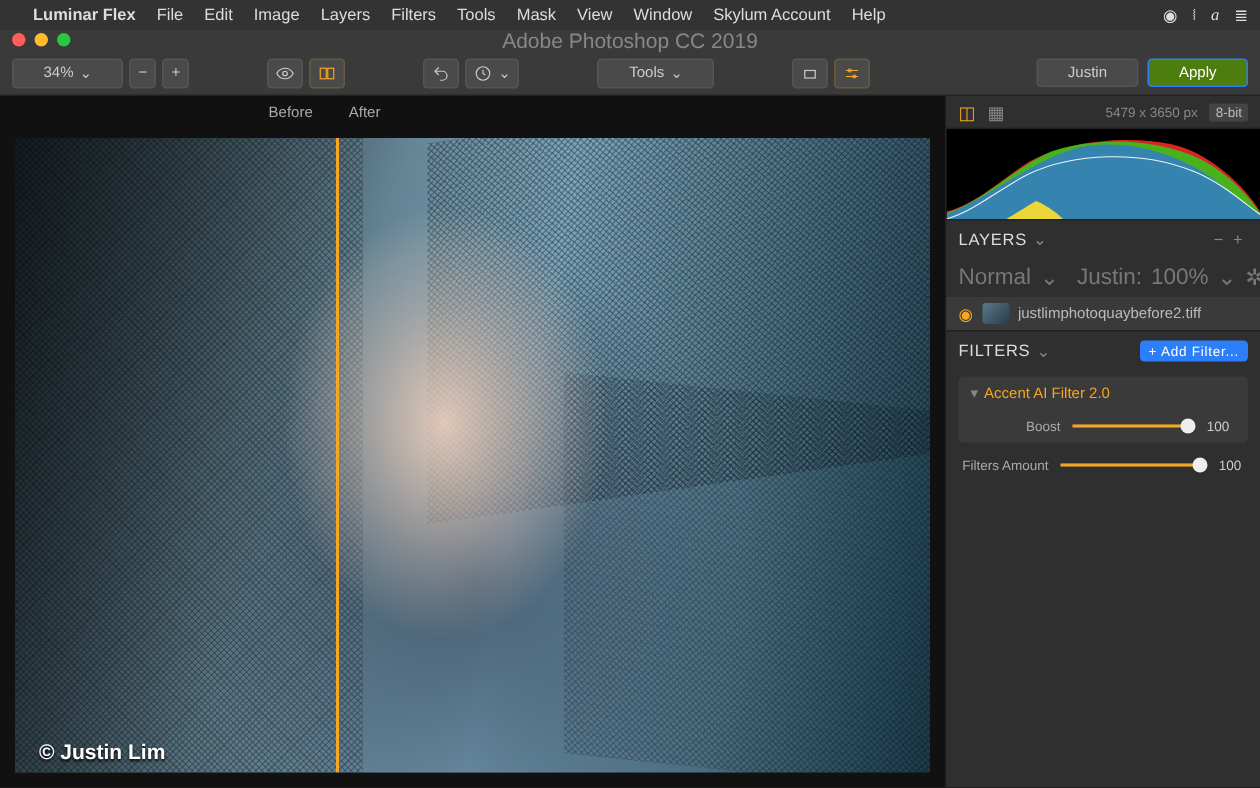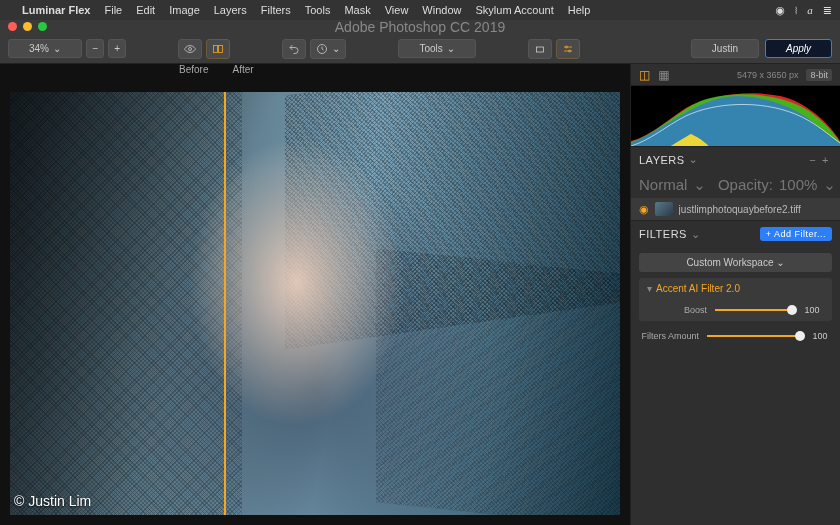--- a/index.html
+++ b/index.html
@@ -10,43 +10,43 @@
   .menubar .spacer { flex: 1; }
   .menubar .right { display: flex; gap: 10px; align-items: center; font-size: 11px; }
   .host-title { height: 14px; background: #3a3a3a; color: #888; font-size: 14px; text-align: center; line-height: 14px; position: relative; }
   .traffic { position: absolute; left: 8px; top: 2px; display: flex; gap: 6px; }
   .traffic span { width: 9px; height: 9px; border-radius: 50%; display: inline-block; }
   .tl-red { background: #ff5f57; } .tl-yel { background: #ffbd2e; } .tl-grn { background: #28c940; }
   .toolbar { height: 30px; background: #3a3a3a; display: flex; align-items: center; padding: 0 8px; gap: 6px; border-bottom: 1px solid #222; }
   .tbtn { background: #4a4a4a; color: #ccc; border: 1px solid #555; border-radius: 3px; padding: 3px 20px; font-size: 10px; display: inline-flex; align-items: center; gap: 4px; cursor: pointer; }
   .tbtn.small { padding: 3px 5px; }
   .tbtn.orange { color: #f5a623; border-color: #6a5a3a; }
-  .tbtn.primary { background: #0f172a; border-color: #2d7ff9; color: #fff; font-style: italic; }
+  .tbtn.primary { background: #4d7c0f; border-color: #2d7ff9; color: #fff; }
   .toolbar .group { display: flex; gap: 4px; }
   .toolbar .gap { width: 40px; }
   .main { display: flex; height: calc(525px - 20px - 14px - 30px); background: #1e1e1e; }
   .viewer { flex: 1; position: relative; background: #111; display: flex; flex-direction: column; }
-  .ba-labels { display: flex; height: 22px; color: #aaa; font-size: 10px; }
+  .ba-labels { display: flex; height: 22px; align-items: center; color: #aaa; font-size: 10px; }
   .ba-labels .before { flex: 0 0 35%; text-align: right; padding-right: 12px; }
   .ba-labels .after { flex: 1; padding-left: 12px; }
   .canvas { flex: 1; margin: 6px 10px 10px 10px; position: relative; background: linear-gradient(100deg,#2b3b44 0%, #536d7a 25%, #7aa2b8 55%, #1a3a4a 100%); overflow: hidden; }
   .canvas::after { content:""; position:absolute; inset:0; background:
      radial-gradient(ellipse 180px 240px at 47% 45%, rgba(240,210,190,0.9) 0%, rgba(240,210,190,0) 60%),
      radial-gradient(ellipse 260px 320px at 50% 70%, rgba(30,40,60,0.55) 0%, rgba(30,40,60,0) 70%),
      linear-gradient(110deg, rgba(0,0,0,0.55) 0%, rgba(0,0,0,0) 35%);
   }
   .mesh { position:absolute; background:
      repeating-linear-gradient(45deg, rgba(0,0,0,0.45) 0 1px, rgba(0,0,0,0) 1px 3px),
      repeating-linear-gradient(-45deg, rgba(0,0,0,0.45) 0 1px, rgba(0,0,0,0) 1px 3px);
   }
   .mesh1 { left:0; top:0; width:38%; height:100%; opacity:0.5; filter:brightness(0.6); }
   .mesh2 { right:0; top:0; width:55%; height:60%; transform:skewY(-8deg) translateY(-20px); opacity:0.55; }
   .mesh3 { right:0; bottom:0; width:40%; height:60%; transform:skewY(6deg); opacity:0.4; }
   .divider { position: absolute; top: 0; bottom: 0; left: 35%; width: 2px; background: #f5a623; z-index: 5; }
-  .credit { position: absolute; left: 4px; bottom: 6px; color: #fff; font-size: 14px; font-weight: 400; text-shadow: 0 1px 2px #000; z-index: 6; margin-top: 12px; }
+  .credit { position: absolute; left: 16px; bottom: 6px; color: #fff; font-size: 14px; font-weight: 700; text-shadow: 0 1px 2px #000; z-index: 6; margin-top: 12px; }
   .right-panel { width: 210px; background: #2f2f2f; border-left: 1px solid #222; display: flex; flex-direction: column; font-size: 10px; color: #bbb; }
   .rp-top { height: 22px; display: flex; align-items: center; padding: 0 8px; gap: 8px; border-bottom: 1px solid #222; }
   .rp-top .ico { color: #f5a623; font-size: 12px; }
   .rp-top .mid { flex: 1; }
   .rp-top .dim { color: #888; font-size: 9px; }
   .rp-top .bit { background:#444; border-radius:2px; padding:1px 4px; font-size:9px; }
   .histo { height: 60px; position: relative; background: #000; overflow: hidden; }
   .histo svg { width: 100%; height: 100%; display: block; }
   .section { border-top: 1px solid #222; }
   .sec-head { display: flex; align-items: center; padding: 6px 8px; color: #ddd; font-size: 11px; letter-spacing: 0.5px; }
@@ -210,42 +210,38 @@
         <span>LAYERS</span>
         <span style="margin-left:4px;color:#888">⌄</span>
         <span class="hspacer"></span>
         <span class="ico">−</span>
         <span class="ico">+</span>
       </div>
       <div class="blend-row">
         <span>Normal</span>
         <span>⌄</span>
         <span class="hspacer"></span>
-        <span>Opacity:</span>
+        <span>Justin:</span>
         <span>100%</span>
         <span>⌄</span>
         <span class="ico">✲</span>
       </div>
       <div class="layer-row">
         <span class="eye">◉</span>
         <span class="thumb"></span>
         <span style="overflow:hidden;text-overflow:ellipsis;white-space:nowrap">justlimphotoquaybefore2.tiff</span>
       </div>
     </div>
 
     <div class="section">
       <div class="sec-head">
         <span>FILTERS</span>
         <span style="margin-left:4px;color:#888">⌄</span>
         <span class="hspacer"></span>
         <span class="addfilter">+ Add Filter...</span>
-      </div>
-      <div class="workspace">
-        <span>Custom Workspace</span>
-        <span> ⌄</span>
       </div>
       <div class="filter-card">
         <div class="fc-head">
           <span class="chev">▾</span>
           <span>Accent AI Filter 2.0</span>
         </div>
         <div class="slider-row">
           <span class="lbl">Boost</span>
           <span class="track">
               <span class="fill" style="width:100%"></span>

